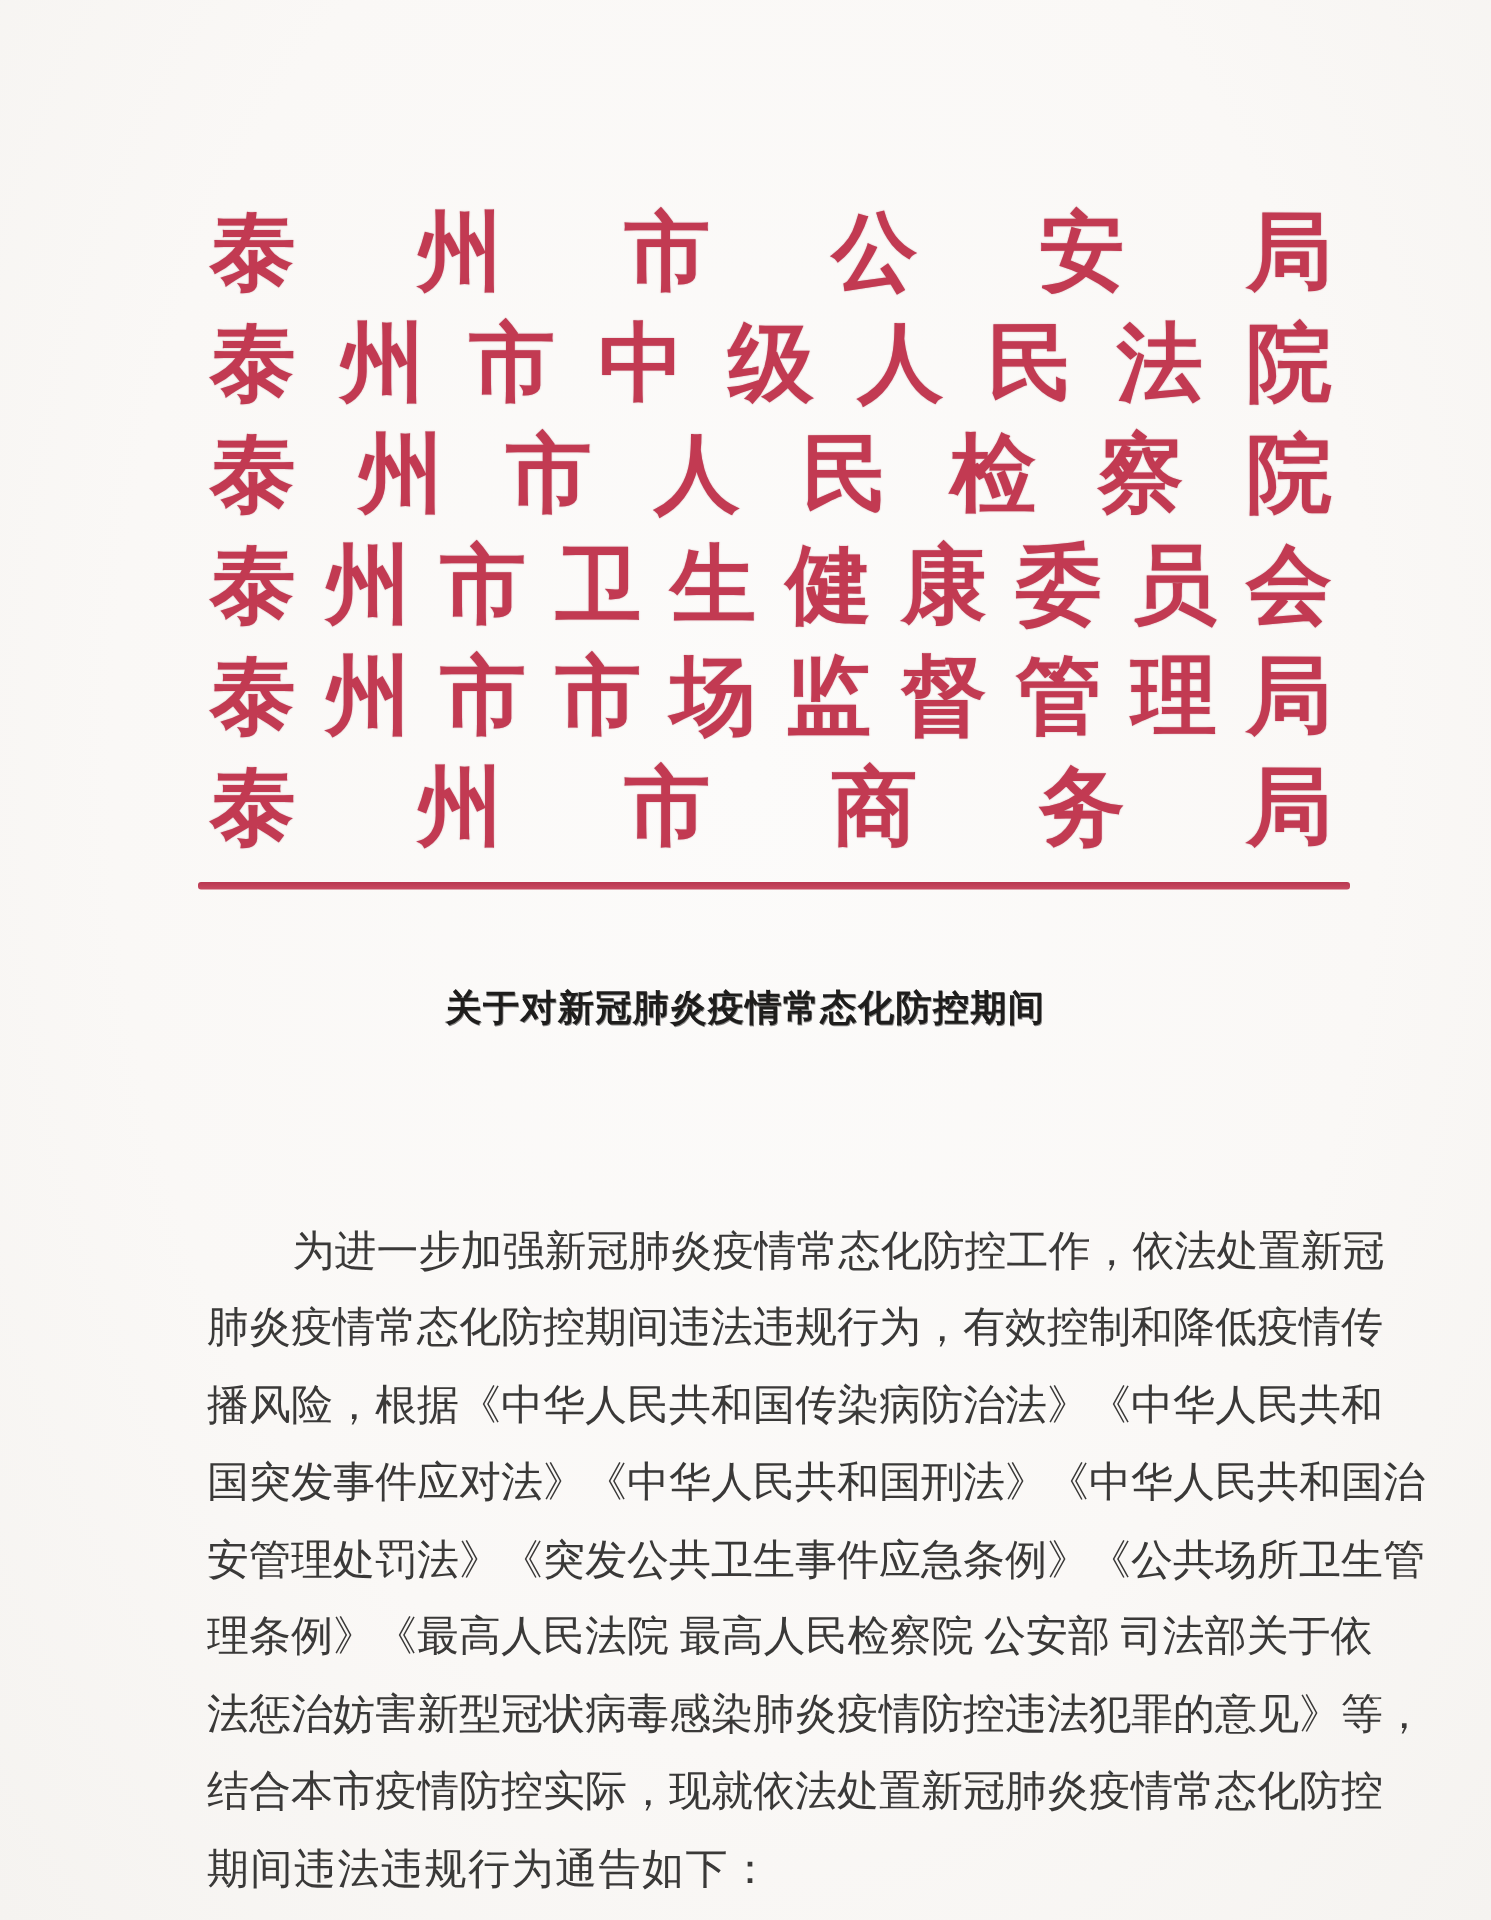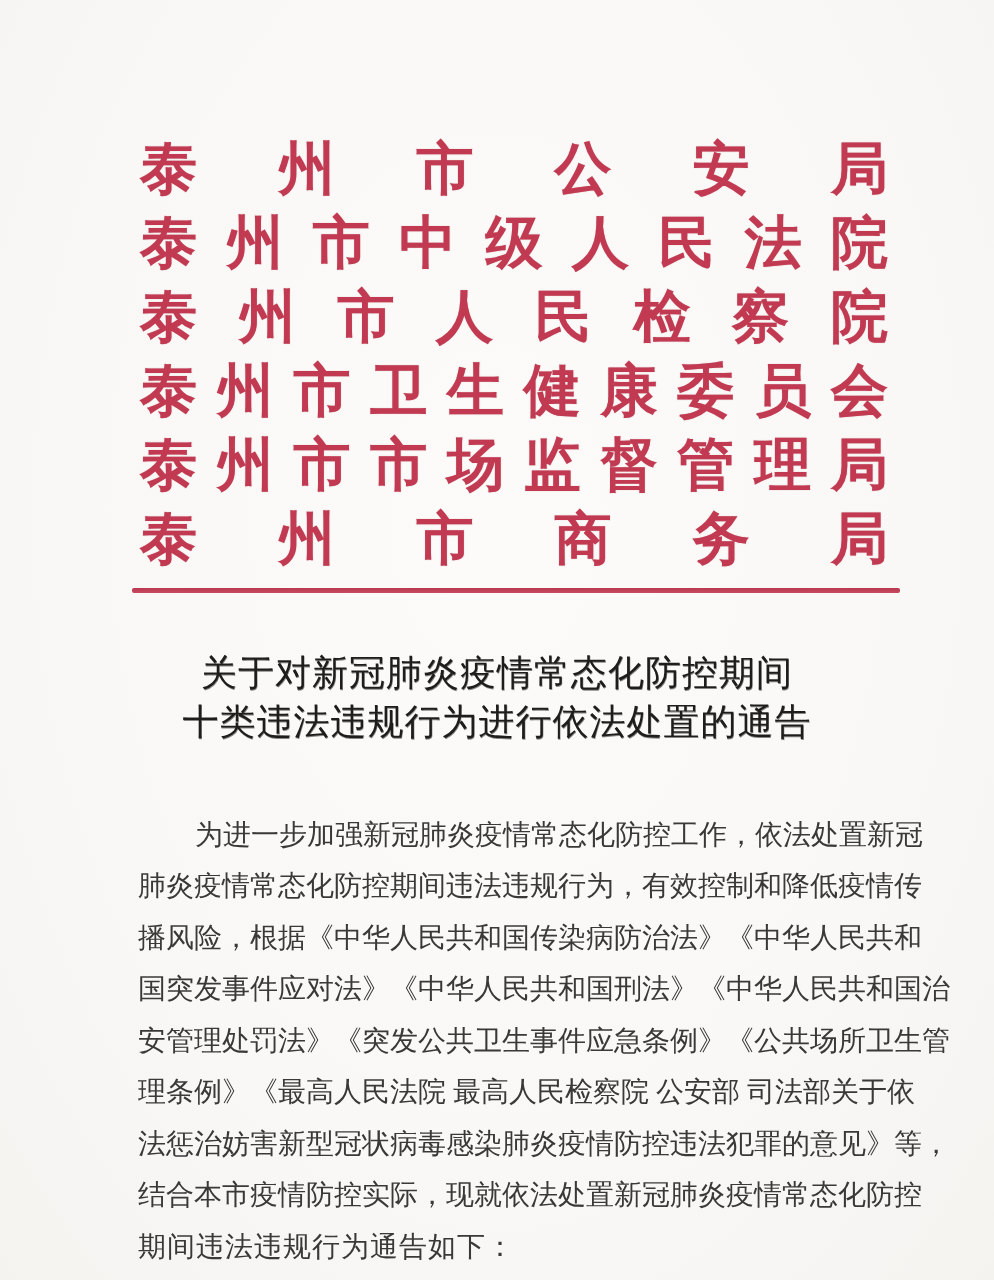--- a/index.html
+++ b/index.html
@@ -49,22 +49,22 @@
     border-radius: 2px;
   }
 
   
   .doc-title {
     position: absolute;
     top: 649px;
     left: 0;
     width: 100%;
     text-align: center;
-    font-size: 36px;
-    font-weight: 400;
+    font-size: 24px;
+    font-weight: 700;
     color: #1e1d1c;
     letter-spacing: 1px;
     line-height: 49px;
     text-shadow: 0.5px 0.5px 0 rgba(40,40,40,0.55);
   }
 
   
   .body-block {
     position: absolute;
     top: 809px;
@@ -153,21 +153,20 @@
         <span>商</span>
         <span>务</span>
         <span>局</span>
       </div>
   </div>
 
   <div class="red-divider"></div>
 
   <div class="doc-title">
     <div>关于对新冠肺炎疫情常态化防控期间</div>
-    <div>十类违法违规行为进行依法处置的通告</div>
   </div>
 
   <div class="body-block">
     <div class="body-line indent">
         <span>为</span>
         <span>进</span>
         <span>一</span>
         <span>步</span>
         <span>加</span>
         <span>强</span>

